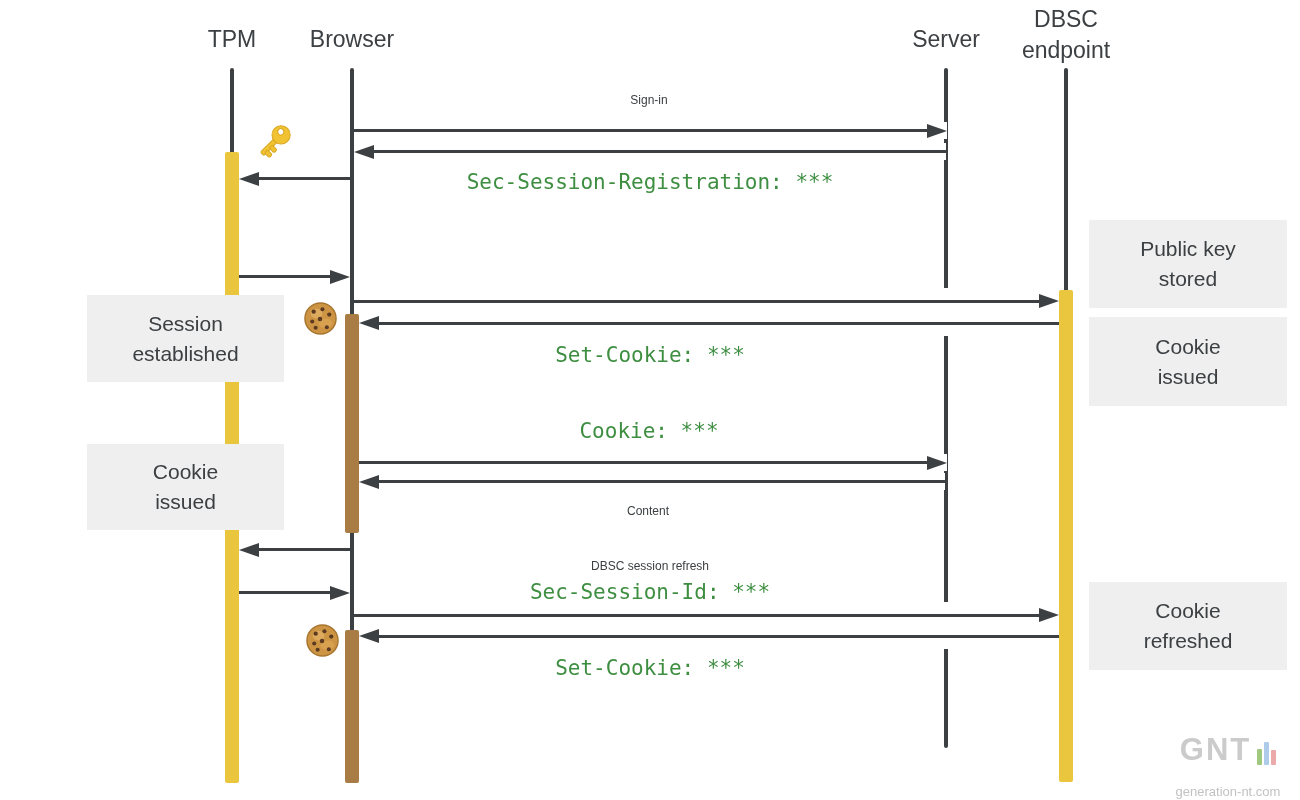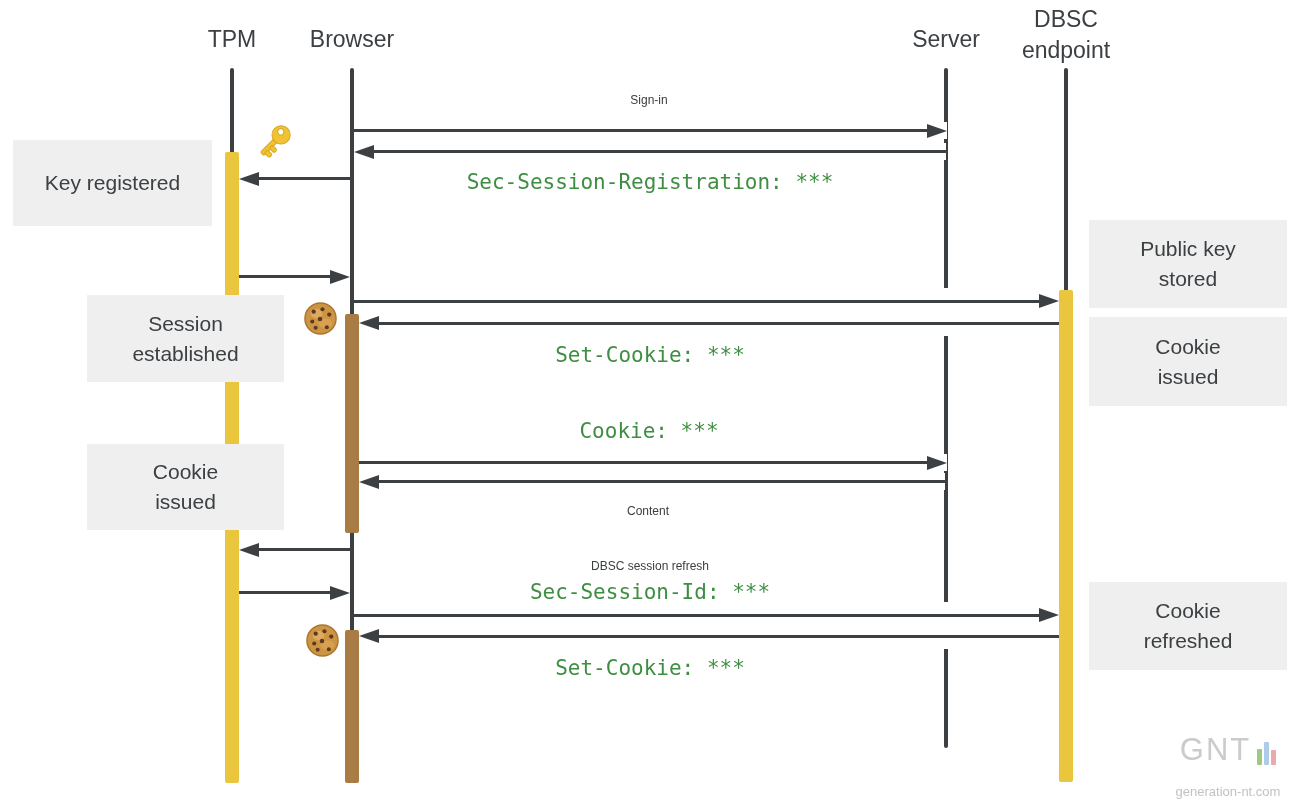--- a/index.html
+++ b/index.html
@@ -40,21 +40,21 @@
   .arr .head-l{width:0;height:0;border-top:7px solid transparent;border-bottom:7px solid transparent;border-right:20px solid var(--line);}
   .msg{
     position:absolute;transform:translateX(-50%);white-space:nowrap;text-align:center;
   }
   .msg.plain{font-size:12px;line-height:24px;color:var(--line);}
   .msg.code{font-family:"DejaVu Sans Mono", monospace;font-size:21px;line-height:26px;color:var(--code-green);}
   .icon{position:absolute;}
   .wm{position:absolute;left:1168px;top:735px;width:120px;text-align:center;}
   .wm .logo-row{display:flex;align-items:flex-end;justify-content:center;gap:2px;height:30px;}
   .wm .logo-text{
-    font-size:31px;line-height:30px;font-weight:400;letter-spacing:2px;color:#cbcbcb;
+    font-size:31px;line-height:30px;font-weight:700;letter-spacing:2px;color:#cbcbcb;
   }
   .wm .bars{display:flex;align-items:flex-end;gap:2px;margin-left:4px;}
   .wm .bars span{width:5px;border-radius:1px;display:block;}
   .wm .bar-green{height:16px;background:#9ec97e;}
   .wm .bar-blue{height:23px;background:#aecbea;}
   .wm .bar-red{height:15px;background:#eba9a9;}
   .wm .site{font-size:13px;line-height:15px;color:#c2c2c2;margin-top:19px;}
 </style>
 </head>
 <body>
@@ -78,23 +78,20 @@
   <div class="lifeline" style="left:230px;top:68px;height:715px"></div>
   <div class="lifeline" style="left:350px;top:68px;height:715px"></div>
   <div class="lifeline" style="left:944px;top:68px;height:680px"></div>
   <div class="lifeline" style="left:1064px;top:68px;height:714px"></div>
 
   <div class="bar yellow" style="left:225px;top:152px;height:631px"></div>
   <div class="bar brown" style="left:345px;top:314px;height:219px"></div>
   <div class="bar brown" style="left:345px;top:630px;height:153px"></div>
   <div class="bar yellow" style="left:1059px;top:290px;height:492px"></div>
 
-  <div class="note" style="left:13px;top:140px;width:199px;height:86px">
-    <div>Key registered</div>
-  </div>
   <div class="note" style="left:87px;top:295px;width:197px;height:87px">
     <div>Session</div>
     <div>established</div>
   </div>
   <div class="note" style="left:87px;top:444px;width:197px;height:86px">
     <div>Cookie</div>
     <div>issued</div>
   </div>
   <div class="note" style="left:1089px;top:220px;width:198px;height:88px">
     <div>Public key</div>

